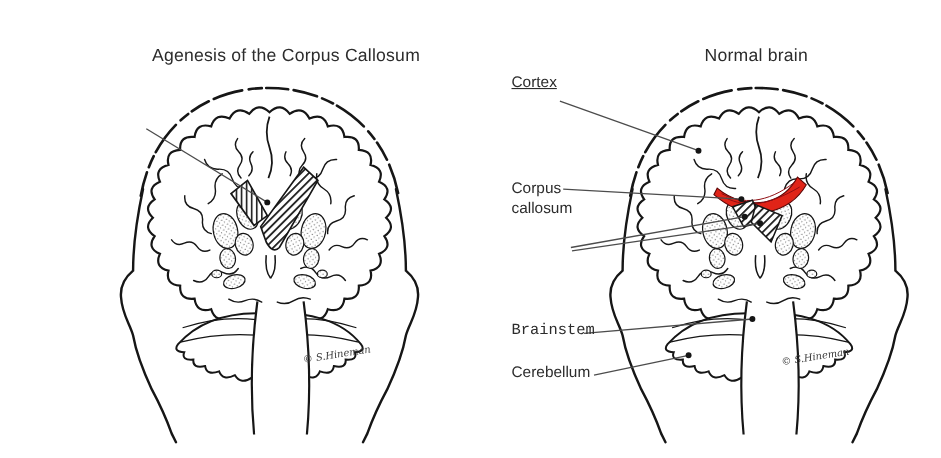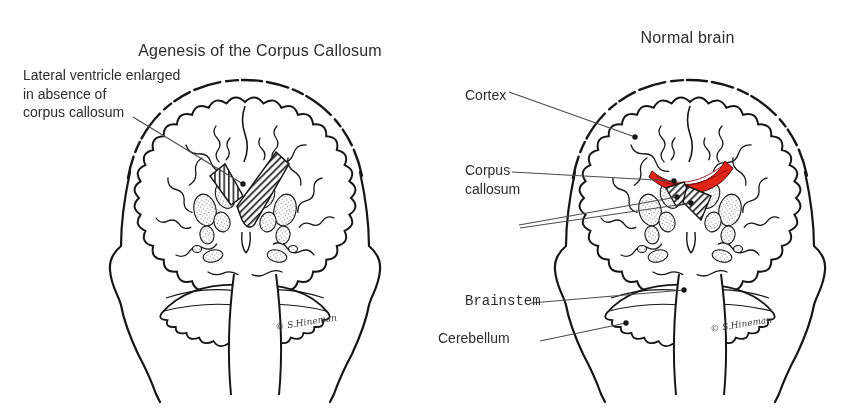--- a/index.html
+++ b/index.html
@@ -117,24 +117,21 @@
       <circle cx="635" cy="137" r="2.7"></circle>
       <circle cx="674" cy="181" r="2.7"></circle>
       <circle cx="677" cy="197" r="2.7"></circle>
       <circle cx="691" cy="203" r="2.7"></circle>
       <circle cx="684" cy="290" r="2.7"></circle>
       <circle cx="626" cy="323" r="2.7"></circle>
     </g>
   </svg>
 
   <div class="ttl" style="left:90px;top:41px;width:340px;">Agenesis of the Corpus Callosum</div>
-  <div class="ttl" style="left:540px;top:28px;width:295px;text-align:center;">Normal brain</div>
+  <div class="ttl" style="left:540px;top:41px;width:295px;text-align:center;">Normal brain</div>
 
-  <div class="lbl" style="left:23px;top:66px;width:195px;">Lateral ventricle enlarged
-in absence of
-corpus callosum</div>
 
-  <div class="lbl" style="left:465px;top:86px;">Cortex</div>
+  <div class="lbl" style="left:465px;top:65px;text-decoration:underline;">Cortex</div>
   <div class="lbl" style="left:465px;top:161px;">Corpus
 callosum</div>
   <div class="lbl" style="left:465px;top:292px;font-family:Liberation Mono, monospace;">Brainstem</div>
-  <div class="lbl" style="left:438px;top:329px;">Cerebellum</div>
+  <div class="lbl" style="left:465px;top:329px;">Cerebellum</div>
 </div>
 
 </body></html>

